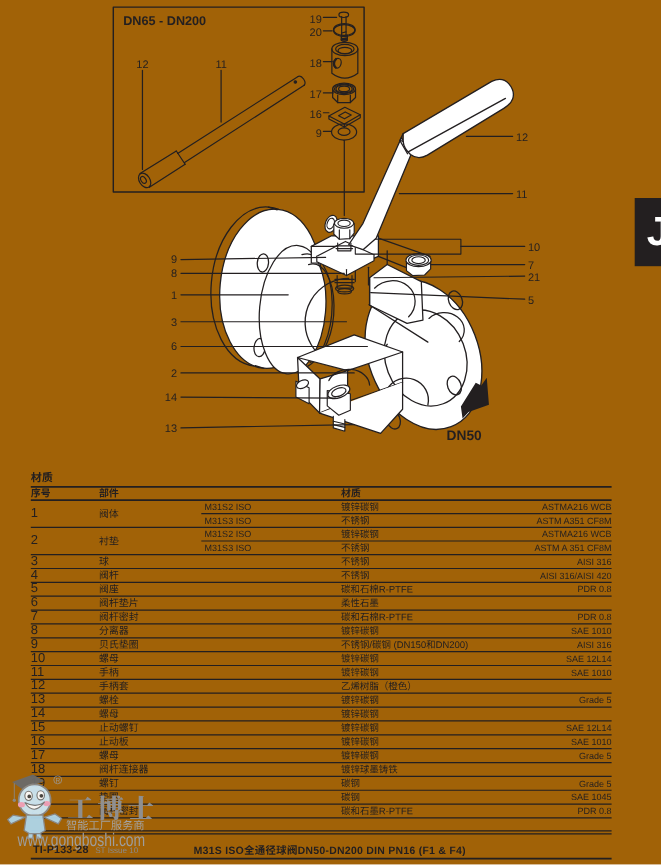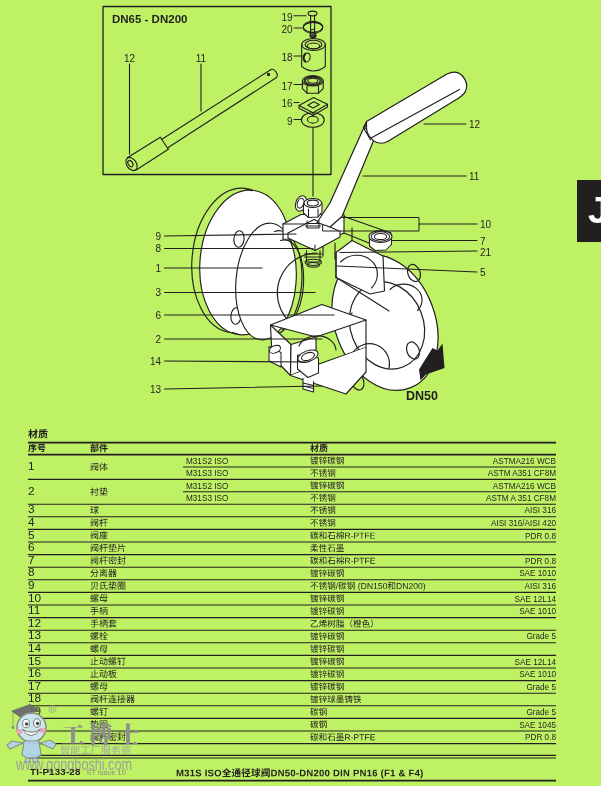--- a/index.html
+++ b/index.html
@@ -1,14 +1,14 @@
 <!DOCTYPE html>
 <html><head><meta charset="utf-8"><style>
 html,body{margin:0;padding:0;background:#fff;}
-#pg{position:relative;width:601px;height:786px;background:#bef264;overflow:hidden;}
+#pg{position:relative;width:601px;height:786px;background:#a16207;overflow:hidden;}
 svg{position:absolute;left:0;top:0;}
 text{font-family:"Liberation Sans",sans-serif;}
 </style></head><body>
 <div id="pg">
 <svg width="601" height="786" viewBox="0 0 601 786">
 <defs>
         <path id="q0" d="M4.8 -6.4H9.7V-5.3H4.8ZM7.4 -8.5H8.7V-0.6Q8.7 -0.1 8.6 0.2Q8.5 0.5 8.2 0.6Q7.9 0.8 7.4 0.8Q6.9 0.9 6.2 0.9Q6.2 0.6 6.1 0.2Q6 -0.1 5.8 -0.4Q6.3 -0.3 6.7 -0.3Q7.1 -0.3 7.2 -0.3Q7.3 -0.3 7.4 -0.4Q7.4 -0.4 7.4 -0.6ZM7.3 -5.9 8.3 -5.3Q8 -4.6 7.6 -4Q7.3 -3.3 6.8 -2.7Q6.3 -2.1 5.8 -1.5Q5.3 -1 4.8 -0.6Q4.6 -0.8 4.4 -1.1Q4.1 -1.4 3.9 -1.6Q4.4 -1.9 4.9 -2.4Q5.4 -2.9 5.9 -3.4Q6.3 -4 6.7 -4.6Q7.1 -5.3 7.3 -5.9ZM0.5 -6.4H4.5V-5.3H0.5ZM2 -8.5H3.2V0.9H2ZM2 -5.7 2.7 -5.4Q2.6 -4.8 2.4 -4.1Q2.2 -3.5 1.9 -2.8Q1.7 -2.2 1.4 -1.7Q1.1 -1.1 0.8 -0.8Q0.7 -1 0.5 -1.4Q0.3 -1.7 0.2 -2Q0.5 -2.3 0.7 -2.7Q1 -3.2 1.2 -3.7Q1.5 -4.2 1.7 -4.7Q1.8 -5.2 2 -5.7ZM3.1 -5.1Q3.2 -5 3.4 -4.9Q3.6 -4.7 3.8 -4.5Q4 -4.3 4.2 -4.1Q4.4 -3.9 4.5 -3.7Q4.7 -3.6 4.8 -3.5L4.1 -2.4Q3.9 -2.7 3.7 -2.9Q3.5 -3.2 3.3 -3.5Q3.1 -3.8 2.9 -4.1Q2.7 -4.3 2.5 -4.5Z"></path>
         <path id="q1" d="M1.9 -6.4H9.6V-5.3H1.9ZM5.2 -7.4 6.5 -7.3Q6.5 -6.8 6.4 -6.3Q6.4 -5.7 6.3 -5.3Q6.3 -4.8 6.2 -4.4H5Q5.1 -4.8 5.1 -5.3Q5.2 -5.8 5.2 -6.3Q5.2 -6.9 5.2 -7.4ZM6 -0.4 6.9 -1.1Q7.3 -1 7.8 -0.7Q8.3 -0.5 8.8 -0.3Q9.3 -0.1 9.6 0.1L8.8 0.9Q8.5 0.7 8 0.5Q7.5 0.2 7 -0Q6.5 -0.2 6 -0.4ZM8.1 -8.6 9 -7.6Q8.2 -7.4 7.3 -7.3Q6.4 -7.2 5.4 -7.1Q4.4 -7 3.5 -6.9Q2.5 -6.9 1.5 -6.8Q1.5 -7 1.4 -7.3Q1.3 -7.7 1.3 -7.8Q2.2 -7.9 3.1 -7.9Q4 -8 5 -8.1Q5.9 -8.2 6.7 -8.3Q7.5 -8.4 8.1 -8.6ZM1.3 -7.8H2.4V-5Q2.4 -4.4 2.4 -3.6Q2.3 -2.9 2.2 -2.1Q2.1 -1.3 1.9 -0.6Q1.7 0.2 1.3 0.8Q1.2 0.7 1 0.6Q0.8 0.4 0.6 0.3Q0.4 0.2 0.2 0.2Q0.6 -0.4 0.8 -1Q1 -1.7 1.1 -2.4Q1.2 -3.1 1.2 -3.8Q1.3 -4.4 1.3 -5ZM5.3 -3.2H6.6V-2.4Q6.6 -2.1 6.5 -1.8Q6.5 -1.4 6.2 -1.1Q6 -0.7 5.6 -0.4Q5.2 -0 4.5 0.3Q3.9 0.6 2.9 0.9Q2.8 0.8 2.7 0.6Q2.6 0.4 2.4 0.3Q2.2 0.1 2.1 -0Q3 -0.2 3.6 -0.5Q4.2 -0.7 4.6 -1Q4.9 -1.2 5.1 -1.5Q5.2 -1.8 5.3 -2Q5.3 -2.2 5.3 -2.4ZM2.9 -4.6H9V-1H7.7V-3.5H4.1V-1.1H2.9Z"></path>
         <path id="q2" d="M3 -5.9H7.8V-4.9H3ZM2.5 -3.3H8.7V-2.3H2.5ZM5.3 -2.9H6.5V-0.3Q6.5 0.1 6.3 0.4Q6.2 0.6 5.9 0.7Q5.5 0.9 5 0.9Q4.5 0.9 3.9 0.9Q3.9 0.7 3.7 0.3Q3.6 0 3.5 -0.2Q3.8 -0.2 4.1 -0.2Q4.4 -0.2 4.7 -0.2Q4.9 -0.2 5 -0.2Q5.1 -0.2 5.2 -0.2Q5.3 -0.3 5.3 -0.4ZM8.3 -3.3H8.5L8.7 -3.4L9.6 -3Q9.3 -2.5 8.9 -1.9Q8.6 -1.3 8.2 -0.9L7.3 -1.4Q7.5 -1.7 7.8 -2.2Q8.1 -2.7 8.3 -3.2ZM7.5 -5.9H7.8L8 -5.9L8.8 -5.3Q8.5 -5 8 -4.6Q7.6 -4.2 7.1 -3.9Q6.6 -3.6 6.1 -3.3Q6 -3.5 5.8 -3.7Q5.6 -3.9 5.5 -4Q5.9 -4.2 6.3 -4.5Q6.6 -4.8 7 -5.1Q7.3 -5.4 7.5 -5.7ZM1.7 -7.5H9.6V-6.4H1.7ZM1.1 -7.5H2.3V-4.7Q2.3 -4.1 2.2 -3.4Q2.2 -2.6 2.1 -1.9Q2 -1.1 1.8 -0.4Q1.5 0.3 1.2 0.9Q1.1 0.8 0.9 0.7Q0.7 0.6 0.5 0.5Q0.3 0.3 0.2 0.3Q0.5 -0.3 0.7 -0.9Q0.9 -1.5 1 -2.2Q1 -2.9 1.1 -3.5Q1.1 -4.2 1.1 -4.7ZM3.7 -4.1 4.4 -4.7Q4.9 -4.6 5.4 -4.3Q5.9 -4.1 6.4 -3.8Q6.9 -3.6 7.2 -3.4L6.4 -2.6Q6.1 -2.8 5.7 -3.1Q5.2 -3.3 4.7 -3.6Q4.2 -3.9 3.7 -4.1ZM4.6 -8.3 5.8 -8.6Q5.9 -8.3 6.1 -7.9Q6.3 -7.6 6.3 -7.3L5.1 -6.9Q5 -7.2 4.9 -7.6Q4.7 -7.9 4.6 -8.3Z"></path>
         <path id="q3" d="M2.9 -7.1V-6.2H7V-7.1ZM1.7 -8.1H8.3V-5.1H1.7ZM0.5 -4.5H9.4V-3.4H0.5ZM2.5 -2.7H7.4V-1.6H2.5ZM7 -2.7H8.3Q8.3 -2.7 8.3 -2.6Q8.3 -2.5 8.3 -2.4Q8.3 -2.3 8.3 -2.2Q8.2 -1.4 8.1 -0.9Q7.9 -0.3 7.8 -0Q7.7 0.3 7.5 0.5Q7.2 0.7 7 0.8Q6.7 0.8 6.4 0.8Q6.1 0.9 5.6 0.9Q5.2 0.9 4.6 0.8Q4.6 0.6 4.5 0.3Q4.4 -0.1 4.2 -0.3Q4.7 -0.3 5.2 -0.2Q5.7 -0.2 5.9 -0.2Q6.1 -0.2 6.2 -0.2Q6.3 -0.3 6.4 -0.3Q6.6 -0.4 6.7 -0.7Q6.8 -0.9 6.9 -1.4Q6.9 -1.9 7 -2.5ZM2.6 -4.1 3.9 -3.9Q3.8 -3.5 3.7 -3.1Q3.5 -2.7 3.4 -2.3Q3.3 -1.9 3.1 -1.6H1.8Q1.9 -1.9 2.1 -2.3Q2.2 -2.8 2.3 -3.2Q2.5 -3.7 2.6 -4.1Z"></path>

